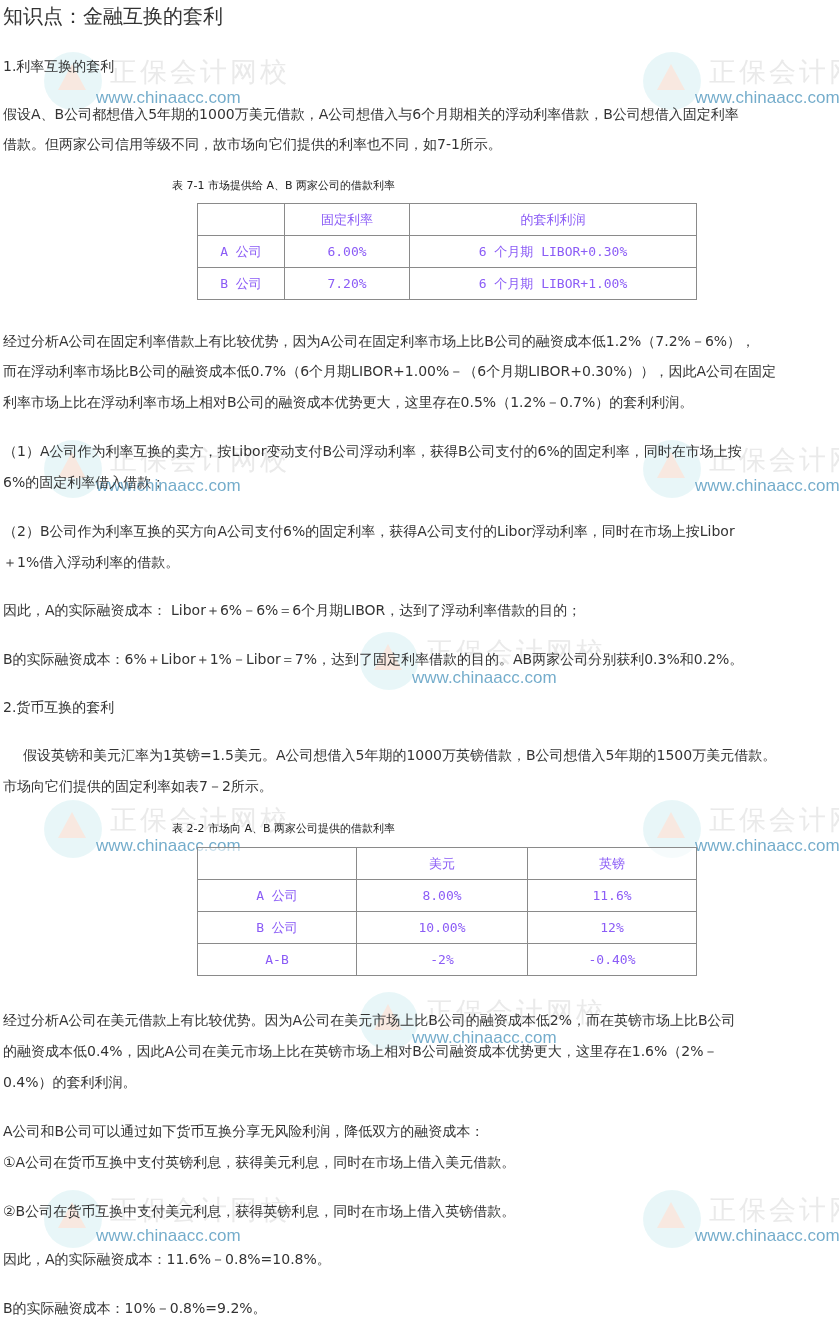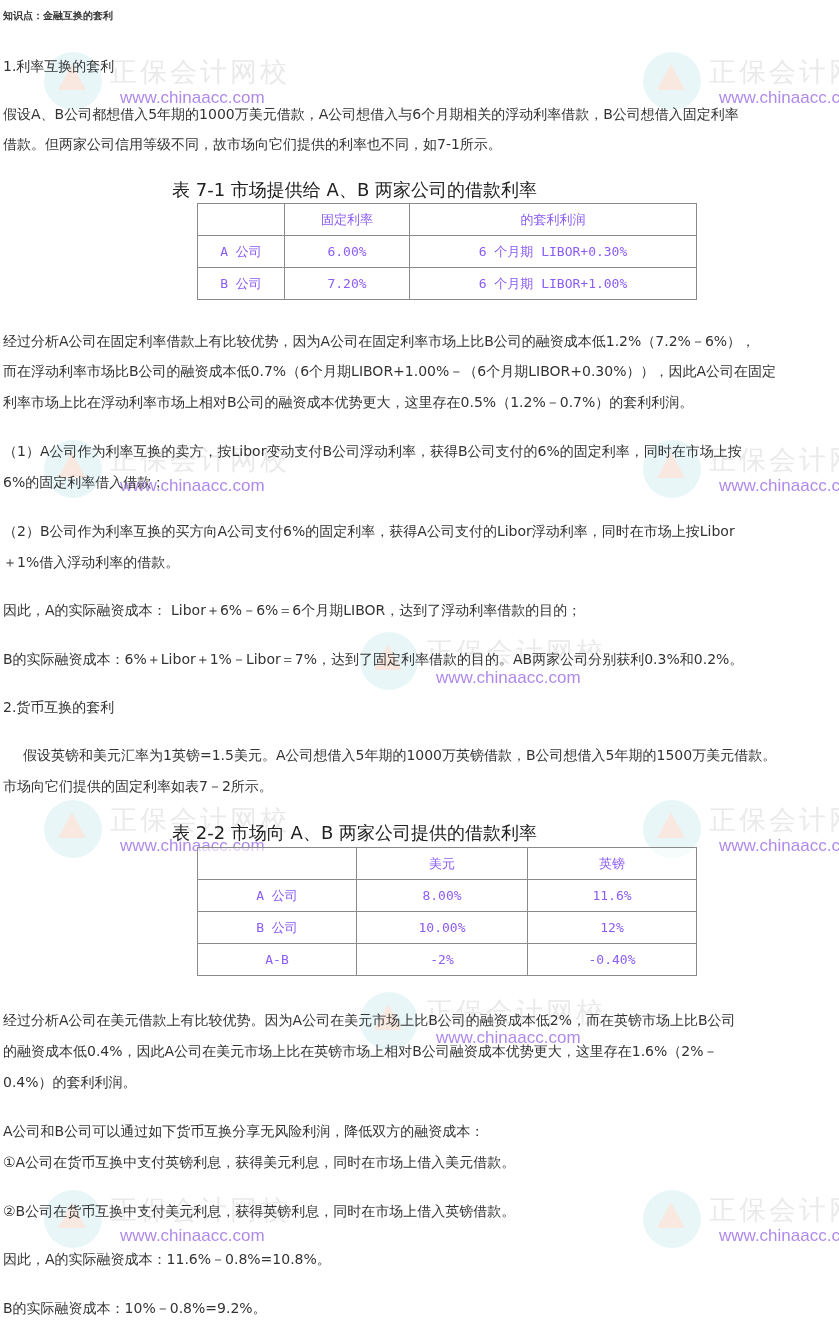--- a/index.html
+++ b/index.html
@@ -16,27 +16,27 @@
   .wm .tri {
     position: absolute; left: 14px; top: 12px; width: 0; height: 0;
     border-left: 14px solid transparent; border-right: 14px solid transparent;
     border-bottom: 26px solid #f3d7c8;
   }
   .wm .cn {
     position: absolute; left: 66px; top: 2px; font-size: 27px; color: #d9d9d9;
     letter-spacing: 3px; white-space: nowrap; font-family: "DejaVu Sans", sans-serif;
   }
   .wm .url {
-    position: absolute; left: 76px; top: 36px; font-size: 17px; color: #6d28d9;
+    position: absolute; left: 52px; top: 36px; font-size: 17px; color: #0369a1;
     white-space: nowrap; font-family: "Liberation Sans", sans-serif;
   }
   .content { position: absolute; left: 0; top: 0; width: 839px; z-index: 1; }
   .line { position: absolute; left: 3px; white-space: nowrap; font-size: 14px; line-height: 20px; color: #333; }
-  .title { font-weight: bold; font-size: 10px; color: #333; }
-  .caption { position: absolute; font-size: 18px; color: #222; white-space: nowrap; }
+  .title { font-weight: normal; font-size: 20px; color: #333; }
+  .caption { position: absolute; font-size: 11px; color: #222; white-space: nowrap; }
   table.rates {
     position: absolute; border-collapse: collapse; font-size: 13px; color: #8b5cf6;
     font-family: "DejaVu Sans Mono", "Liberation Mono", monospace;
     margin-left: 28px;
   }
   table.rates td {
     border: 1.5px solid #8a8a8a; text-align: center; height: 31px; padding: 0;
     background: rgba(255,255,255,0.6);
   }
 </style>

